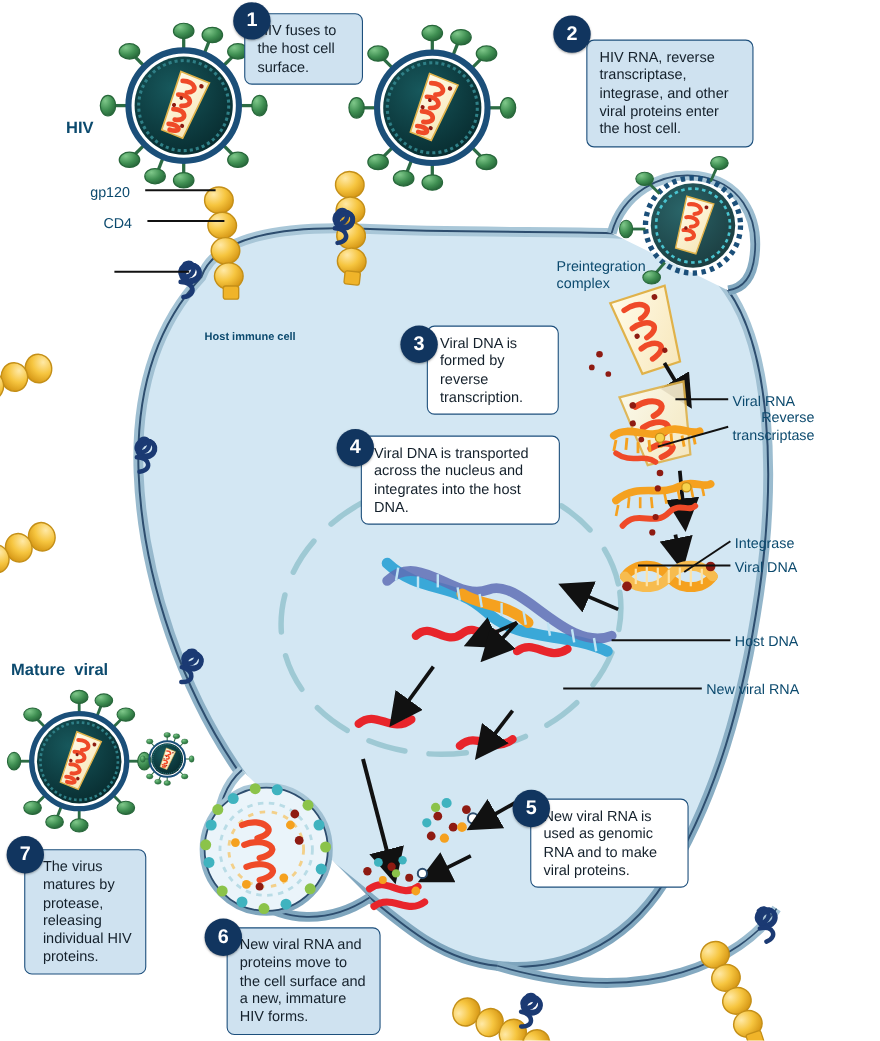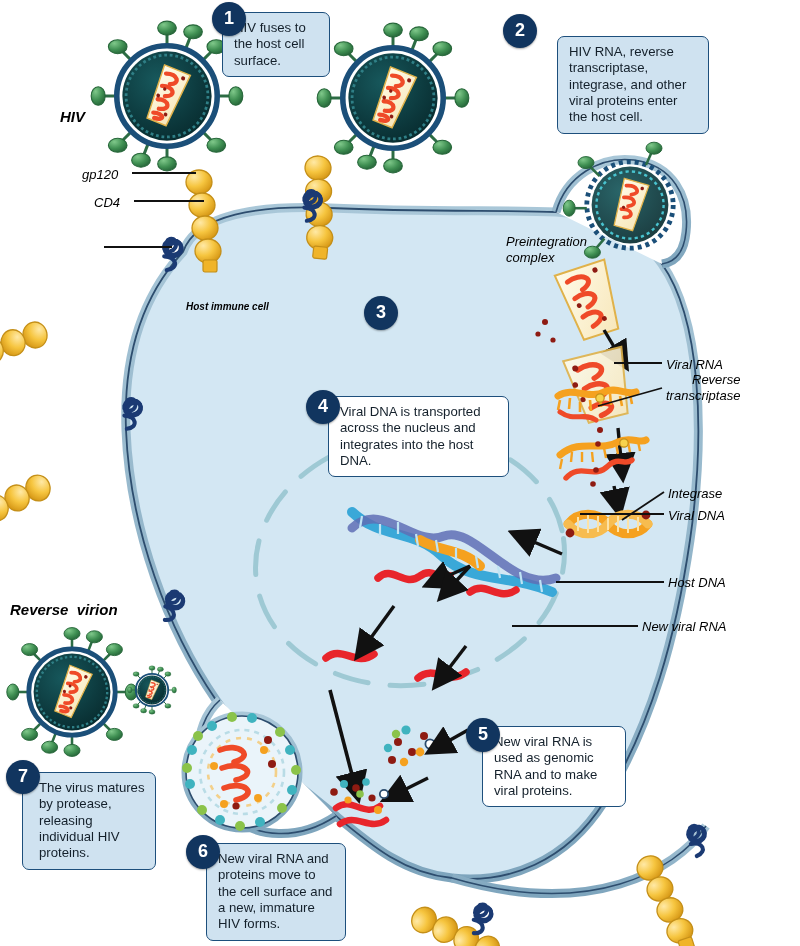--- a/index.html
+++ b/index.html
@@ -17,35 +17,35 @@
   .callout.white{background:#ffffff;}
   .callout.blue{background:#cfe2f0;}
   .badge{position:absolute;width:34px;height:34px;border-radius:50%;
          background:#11355f;color:#fff;font-weight:bold;font-size:18px;
          display:flex;align-items:center;justify-content:center;
          box-shadow:0 1px 2px rgba(0,0,0,.35);z-index:6;}
   .badge i{font-style:normal;transform:translateY(-1px);}
 
   .cbox-1{left:222px;top:12px;width:108px;}
   .bdg-1{left:212px;top:2px;}
-  .cbox-2{left:533px;top:36px;width:152px;margin-left:24px;}
+  .cbox-2{left:533px;top:36px;width:152px;}
   .bdg-2{left:503px;top:14px;}
   .cbox-3{left:388px;top:296px;width:120px;}
   .bdg-3{left:364px;top:296px;}
   .cbox-4{left:328px;top:396px;width:181px;}
   .bdg-4{left:306px;top:390px;}
   .cbox-5{left:482px;top:726px;width:144px;}
   .bdg-5{left:466px;top:718px;}
   .cbox-6{left:206px;top:843px;width:140px;}
   .bdg-6{left:186px;top:835px;}
-  .cbox-7{left:22px;top:772px;width:134px;padding-left:16px;}
+  .cbox-7{left:22px;top:772px;width:111px;padding-left:16px;}
   .bdg-7{left:6px;top:760px;}
 
   
-  .lbl{position:absolute;font-size:13px;color:#000000;white-space:pre;line-height:1.2;font-style:italic;}
+  .lbl{position:absolute;font-size:13px;color:#0c4a6e;white-space:pre;line-height:1.2;}
   .lbl.bold{font-weight:bold;font-size:15px;}
   .lbl.b2{font-weight:bold;font-size:10px;}
   .l-hiv{left:60px;top:108px;}
   .l-gp120{left:82px;top:167px;}
   .l-cd4{left:94px;top:195px;}
   .l-corec{left:22px;top:241px;}
   .l-host{left:186px;top:301px;}
   .l-preint{left:506px;top:234px;}
   .l-vrna{left:666px;top:357px;}
   .l-revt{left:666px;top:372px;text-align:right;}
@@ -507,20 +507,21 @@
   <div class="callout blue cbox-1">HIV fuses to the host cell surface.</div>
 
   <div class="badge bdg-2">
       <i>2</i>
     </div>
   <div class="callout blue cbox-2">HIV RNA, reverse transcriptase, integrase, and other viral proteins enter the host cell.</div>
 
   <div class="badge bdg-3">
       <i>3</i>
     </div>
+  <div class="callout white cbox-3">Viral DNA is formed by reverse transcription.</div>
 
   <div class="badge bdg-4">
       <i>4</i>
     </div>
   <div class="callout white cbox-4">Viral DNA is transported across the nucleus and integrates into the host DNA.</div>
 
   <div class="badge bdg-5">
       <i>5</i>
     </div>
   <div class="callout white cbox-5">New viral RNA is used as genomic RNA and to make viral proteins.</div>
@@ -539,15 +540,15 @@
   <div class="lbl l-gp120">gp120</div>
   <div class="lbl l-cd4">CD4</div>
   <div class="lbl b2 l-host">Host immune cell</div>
   <div class="lbl l-preint"><span>Preintegration</span><br><span>complex</span></div>
   <div class="lbl l-vrna">Viral RNA</div>
   <div class="lbl l-revt"><span>Reverse</span><br><span>transcriptase</span></div>
   <div class="lbl l-integ">Integrase</div>
   <div class="lbl l-vdna">Viral DNA</div>
   <div class="lbl l-hostdna">Host DNA</div>
   <div class="lbl l-newrna">New viral RNA</div>
-  <div class="lbl bold l-mature">Reverse  virion</div>
+  <div class="lbl bold l-mature">Mature  viral</div>
 
 </div>
 
 </body></html>

